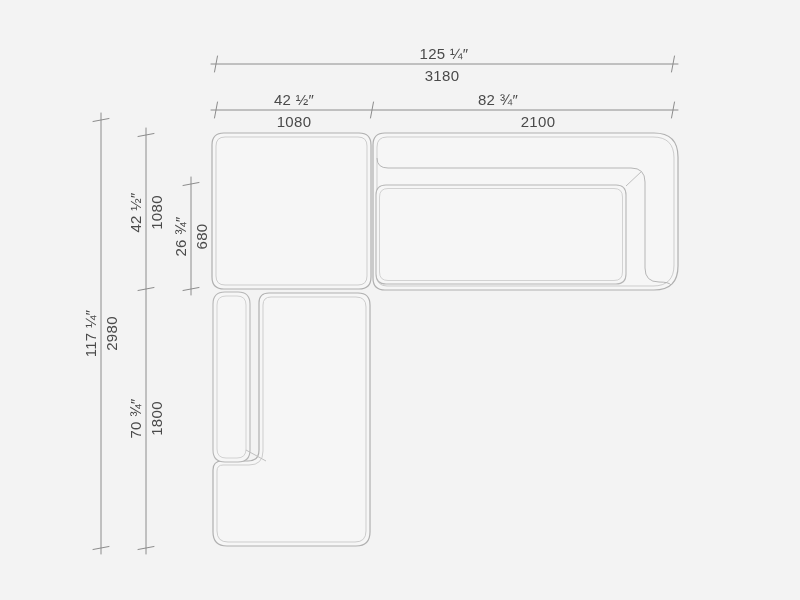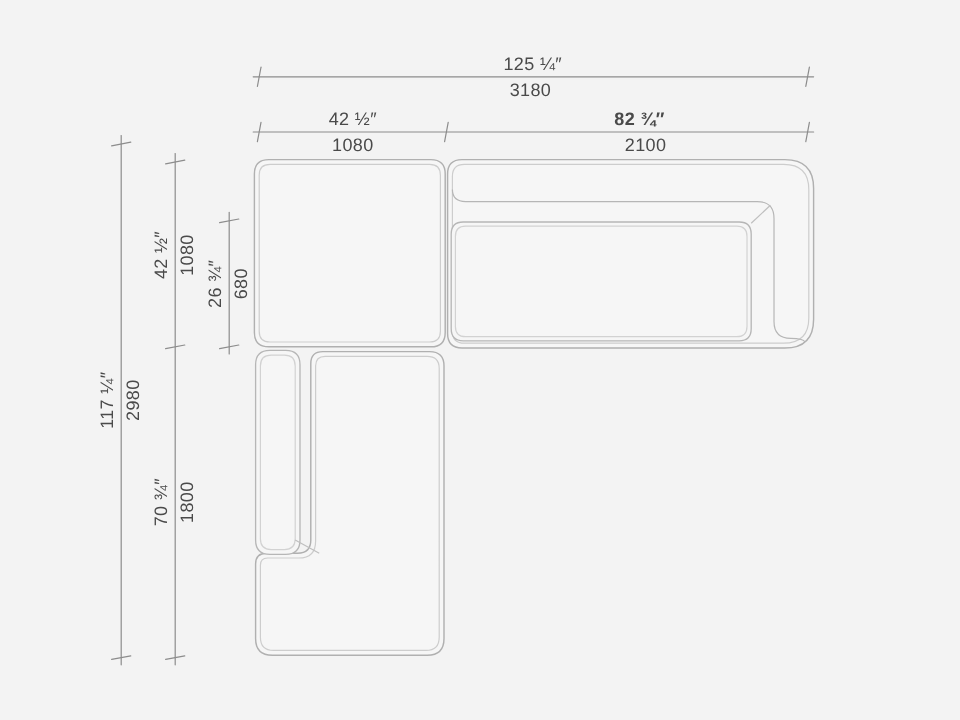--- a/index.html
+++ b/index.html
@@ -97,21 +97,21 @@
       <path fill="none" stroke="#bfbfbf" stroke-width="1" d="M 246,450 L 266,461"></path>
     </g>
   </svg>
 
   <div class="dim-label" style="left:374px;top:45px;">125 ¼″</div>
   <div class="dim-label" style="left:372px;top:67px;">3180</div>
 
   <div class="dim-label" style="left:224px;top:91px;">42 ½″</div>
   <div class="dim-label" style="left:224px;top:113px;">1080</div>
 
-  <div class="dim-label" style="left:463px;top:91px;font-weight:bold;">82 ¾″</div>
+  <div class="dim-label" style="left:428px;top:91px;">82 ¾″</div>
   <div class="dim-label" style="left:468px;top:113px;">2100</div>
 
   <div class="dim-label v" style="left:20px;top:325px;">117 ¼″</div>
   <div class="dim-label v" style="left:41px;top:325px;">2980</div>
 
   <div class="dim-label v" style="left:65px;top:204px;">42 ½″</div>
   <div class="dim-label v" style="left:86px;top:204px;">1080</div>
 
   <div class="dim-label v" style="left:110px;top:228px;">26 ¾″</div>
   <div class="dim-label v" style="left:131px;top:228px;">680</div>

